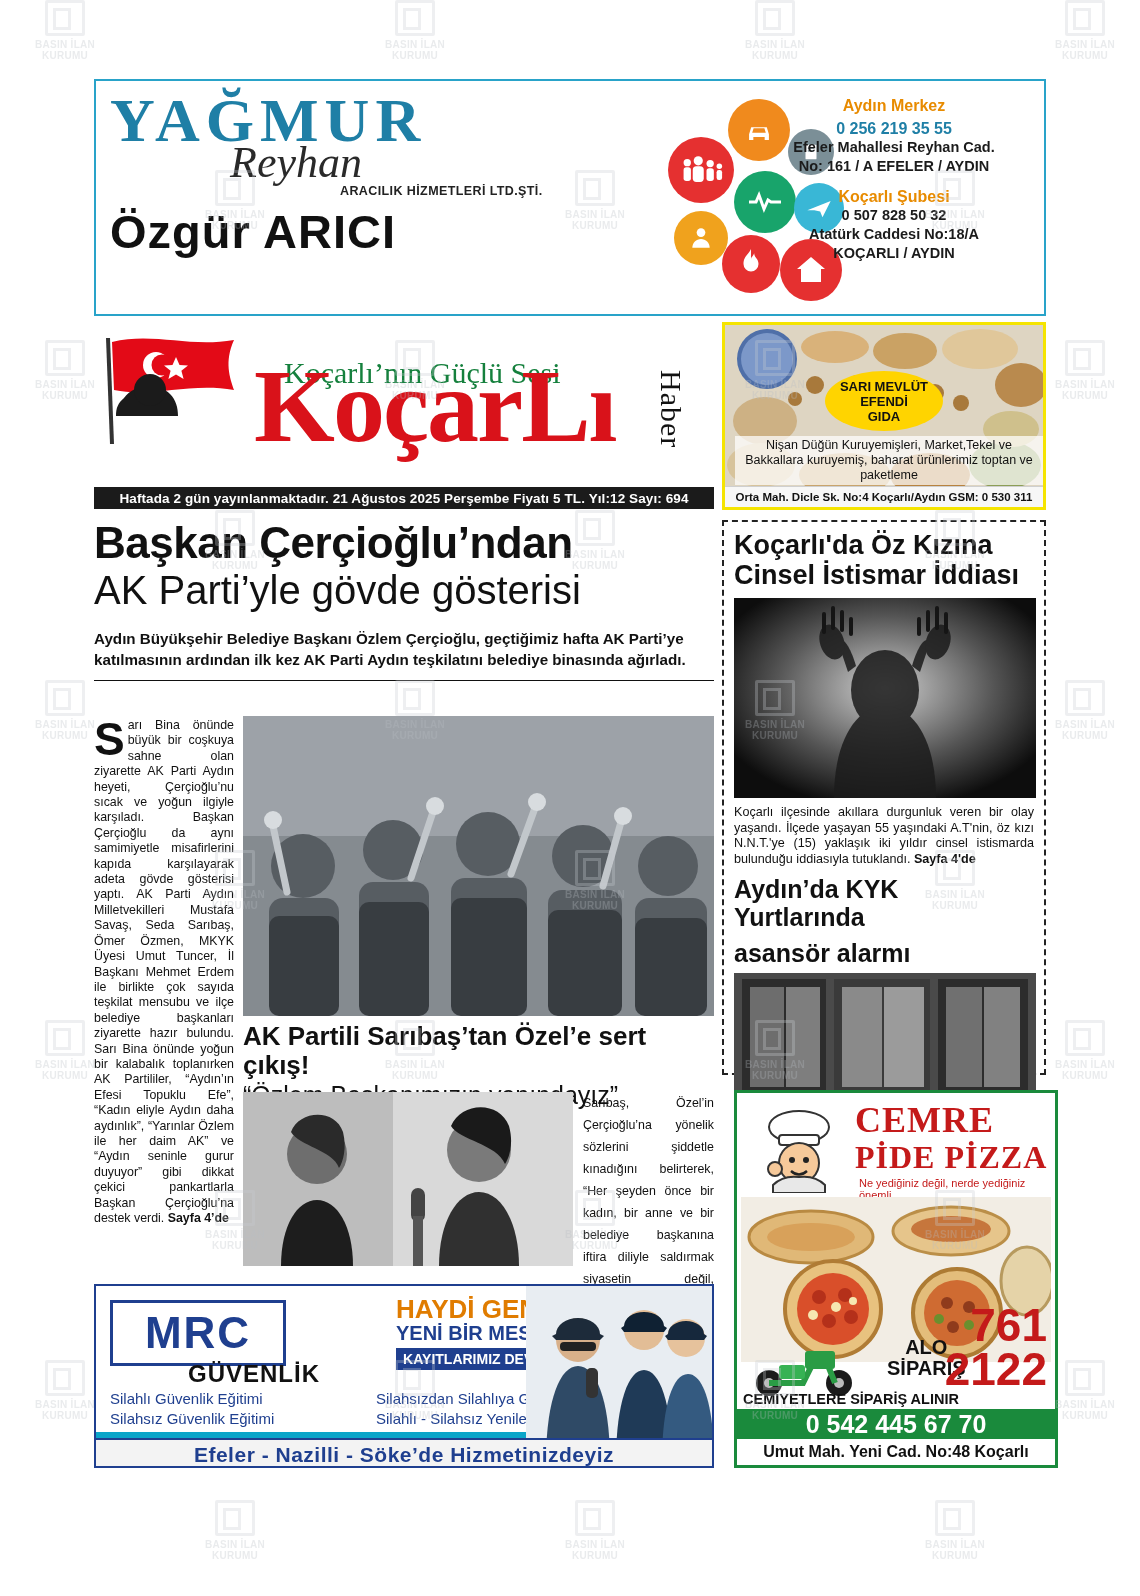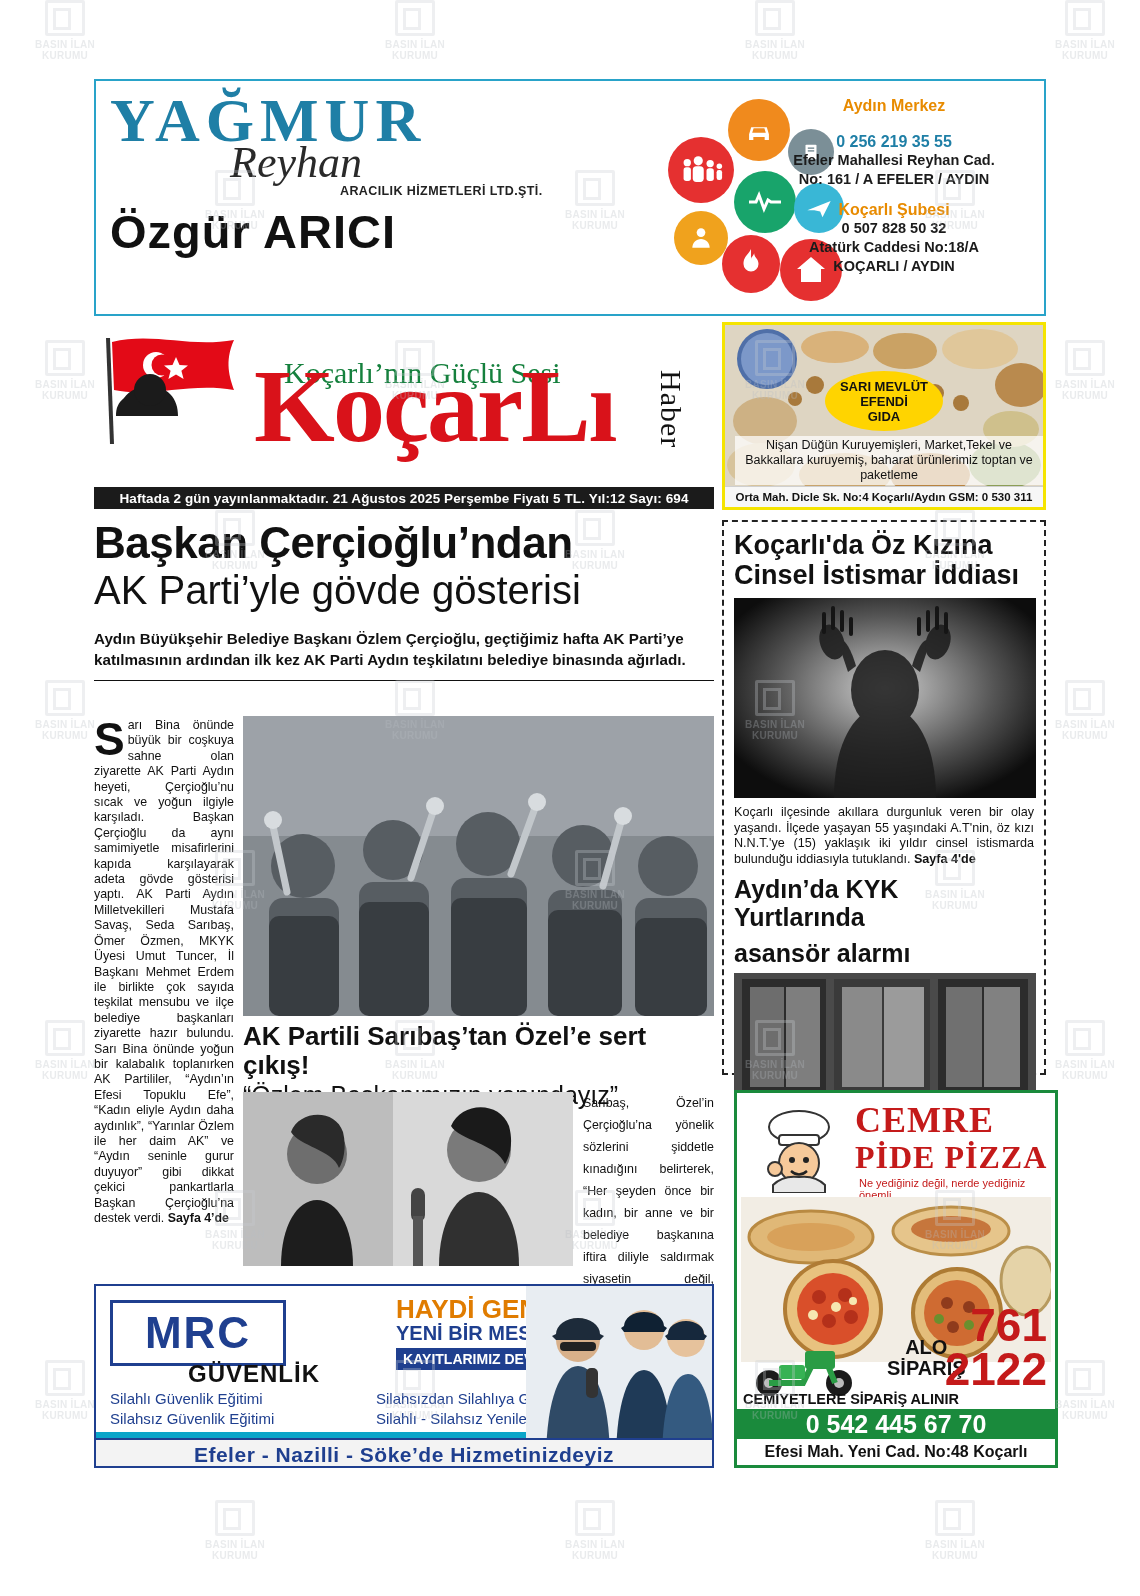--- a/index.html
+++ b/index.html
@@ -21,21 +21,21 @@
   #page{position:absolute;left:0;top:0;width:1140px;height:1320px;}
   
   #ad-top{position:absolute;left:94px;top:79px;width:952px;height:237px;border:2px solid #29a3c9;background:#fff;box-sizing:border-box;}
   #ad-top .leftblk{position:absolute;left:14px;top:8px;width:540px;}
   .yagmur{font-family:"Liberation Serif",serif;font-size:62px;letter-spacing:6px;color:#1f7fa6;font-weight:bold;line-height:62px;}
   .sigorta{font-family:"Liberation Serif",serif;font-style:italic;font-size:44px;color:#2a2a2a;margin-top:-14px;margin-left:120px;}
   .aracilik{font-size:12.5px;font-weight:bold;letter-spacing:.4px;color:#222;margin-left:230px;margin-top:-4px;}
   .ozgur{font-size:47px;font-weight:bold;letter-spacing:1px;color:#111;margin-top:6px;}
   #ad-top .rightblk{position:absolute;right:16px;top:16px;width:268px;text-align:center;}
   .ad-city{color:#e88b00;font-weight:bold;font-size:16px;}
-  .ad-phone{color:#1f7fa6;font-weight:bold;font-size:16px;margin-top:18px;}
+  .ad-phone{color:#1f7fa6;font-weight:bold;font-size:16px;margin-top:5px;}
   .ad-addr{font-size:14.5px;font-weight:bold;color:#1b1b1b;line-height:19px;}
   .ad-sub{color:#e88b00;font-weight:bold;font-size:16px;margin-top:12px;}
   
   #iconcluster{position:absolute;left:570px;top:18px;width:185px;height:200px;}
   #iconcluster .ic{position:absolute;border-radius:50%;display:flex;align-items:center;justify-content:center;color:#fff;}
   
   #masthead{position:absolute;left:94px;top:322px;width:620px;height:160px;}
   .kocarli-sub{position:absolute;left:190px;top:18px;font-family:"Liberation Serif",serif;font-size:30px;color:#15803d;margin-top:16px;}
   .kocarli{position:absolute;left:160px;top:32px;font-family:"Liberation Serif",serif;font-size:104px;line-height:104px;color:#d9121a;font-weight:bold;letter-spacing:-2px;}
   .haber{position:absolute;left:560px;top:48px;writing-mode:vertical-rl;font-family:"Liberation Serif",serif;font-size:30px;color:#111;letter-spacing:1px;}
@@ -462,21 +462,21 @@
       <circle cx="24" cy="44" r="13" fill="#1b1b1b"></circle>
         <circle cx="24" cy="44" r="5" fill="#bbb"></circle>
       <circle cx="94" cy="44" r="13" fill="#1b1b1b"></circle>
         <circle cx="94" cy="44" r="5" fill="#bbb"></circle>
       <path d="M24 44 h34 l10-20 h14 l8 20" stroke="#2a9c45" stroke-width="6" fill="none"></path>
       <rect x="60" y="12" width="30" height="18" rx="3" fill="#2a9c45"></rect>
       <rect x="34" y="26" width="26" height="14" rx="3" fill="#36b254"></rect>
     </svg>
     <div class="cem-cem">CEMİYETLERE SİPARİŞ ALINIR</div>
     <div class="cem-phone">0 542 445 67 70</div>
-    <div class="cem-addr">Efesi Mah. Yeni Cad. No:48 Koçarlı</div>
+    <div class="cem-addr">Umut Mah. Yeni Cad. No:48 Koçarlı</div>
   </div>
 
 </div>
 
 <div id="watermarks">
     <div class="wm" style="left: 10px; top: 0px;">
       <div class="wmbox"></div>
       <span>BASIN İLAN</span>
       <span>KURUMU</span>
     </div>

